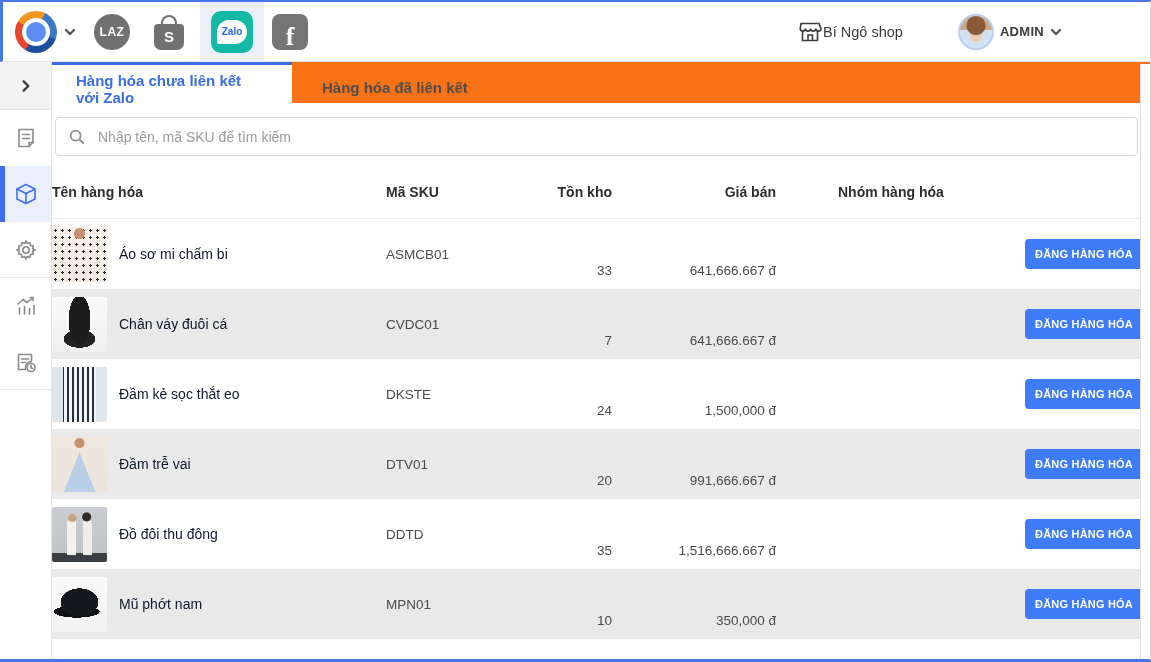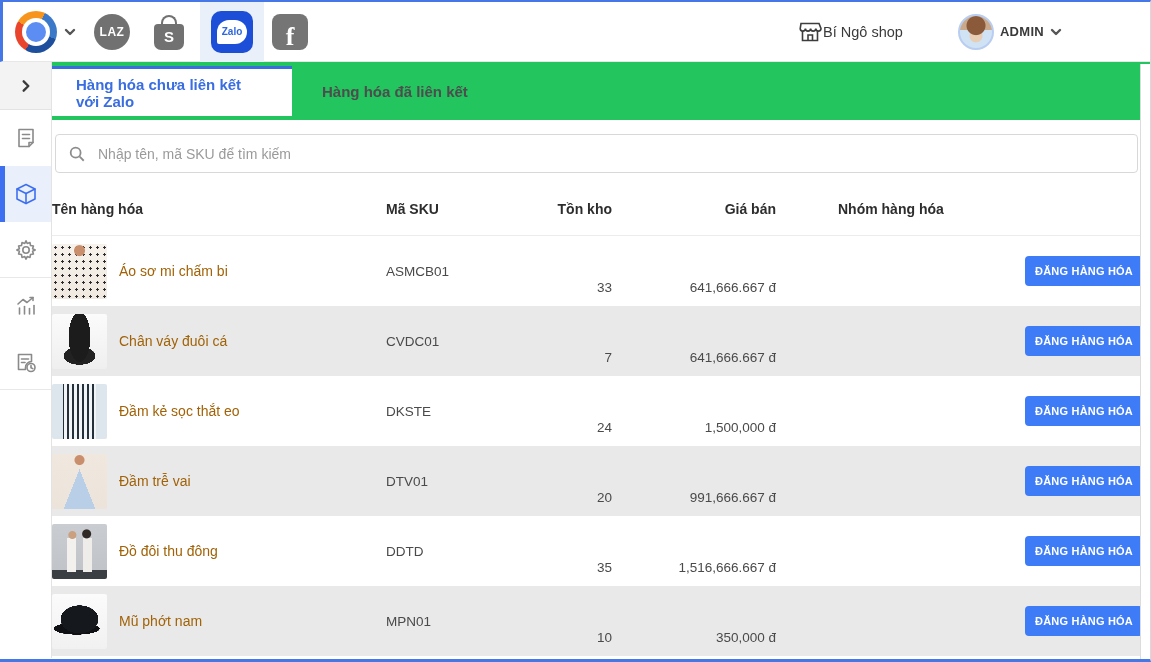--- a/index.html
+++ b/index.html
@@ -48,21 +48,21 @@
   }
   .bag-handle{
     position:absolute; top:1px; left:9px; width:16px; height:16px;
     border:2.5px solid #717171; border-radius:50% 50% 0 0; border-bottom:none;
   }
   .zalo-wrap{
     height:60px; width:64px; background:#eaf0fa; display:flex; align-items:center; justify-content:center;
     margin-right:8px;
   }
   .zalo-badge{
-    width:42px; height:42px; border-radius:10px; background:#1d4ed8; position:relative;
+    width:42px; height:42px; border-radius:10px; background:#14b8a6; position:relative;
     display:flex; align-items:center; justify-content:center;
   }
   .zalo-inner{
     width:30px; height:24px; background:#fff; border-radius:12px 12px 12px 2px;
     display:flex; align-items:center; justify-content:center;
     color:#2f66dd; font-size:10px; font-weight:bold;
   }
   .fb-badge{
     width:36px; height:36px; border-radius:8px; background:#757575; color:#fff;
     display:flex; align-items:flex-end; justify-content:center;
@@ -98,21 +98,21 @@
   .side-item svg{ width:24px; height:24px; stroke:#8a8a8a; fill:none; stroke-width:1.6; stroke-linecap:round; stroke-linejoin:round;}
   .side-item.selected{ background:#e9f0fc; }
   .side-item.selected::before{
     content:""; position:absolute; left:0; top:0; bottom:0; width:5px; background:#3d6ff0;
   }
   .side-item.selected svg{ stroke:#3d6ff0; }
   .side-item.divider-after{ border-bottom:1px solid #e8e8e8; }
 
   
   .main{ flex:1; display:flex; flex-direction:column; background:#fff; position:relative; }
-  .tabbar{ height:58px; background:#22c55e; display:flex; align-items:center; padding-left:0;}
+  .tabbar{ height:41px; background:#f97316; display:flex; align-items:flex-start; padding-left:0;}
   .tab{
     height:50px; display:flex; align-items:center; justify-content:center;
     font-size:15px; font-weight:bold; cursor:pointer; padding:0 24px;
   }
   .tab.active{
     background:#fff; color:#3a6ee0; border-top:3px solid #3a6ee0; width:240px;
   }
   .tab.inactive{ color:#4d4d4d; padding:0 30px; }
 
   .content{ flex:1; background:#fff; overflow:hidden; }
@@ -138,21 +138,21 @@
   .thead{ height:53px; border-bottom:1px solid #ececec; }
   .th{ font-size:14px; font-weight:bold; color:#2d2d2d; }
   .th-name{ grid-column:1 / 3; }
   .th-right{ text-align:right; }
   .th-group{ padding-left:62px; }
 
   .trow{ height:70px; }
   .trow.alt{ background:#e9e9e9; }
   .td{ font-size:13.5px; color:#4a4a4a; }
   .td-right{ text-align:right;margin-top:32px; }
-  .name-link{ font-size:14px; color:#a16207; cursor:pointer; }
+  .name-link{ font-size:14px; color:#0f172a; cursor:pointer; }
 
   .thumb{
     width:55px; height:55px; border-radius:2px; background:#f5f5f5; cursor:pointer;
   }
   .thumb[data-kind="polka-dot-blouse"]{
     background:
       radial-gradient(circle at 50% 12%, #c98f6d 0 5px, rgba(0,0,0,0) 6px),
       radial-gradient(#2b2b2b 1.1px, rgba(0,0,0,0) 1.3px),
       linear-gradient(#f6f1ea,#efe9e1);
     background-size:auto, 7px 7px, auto;

